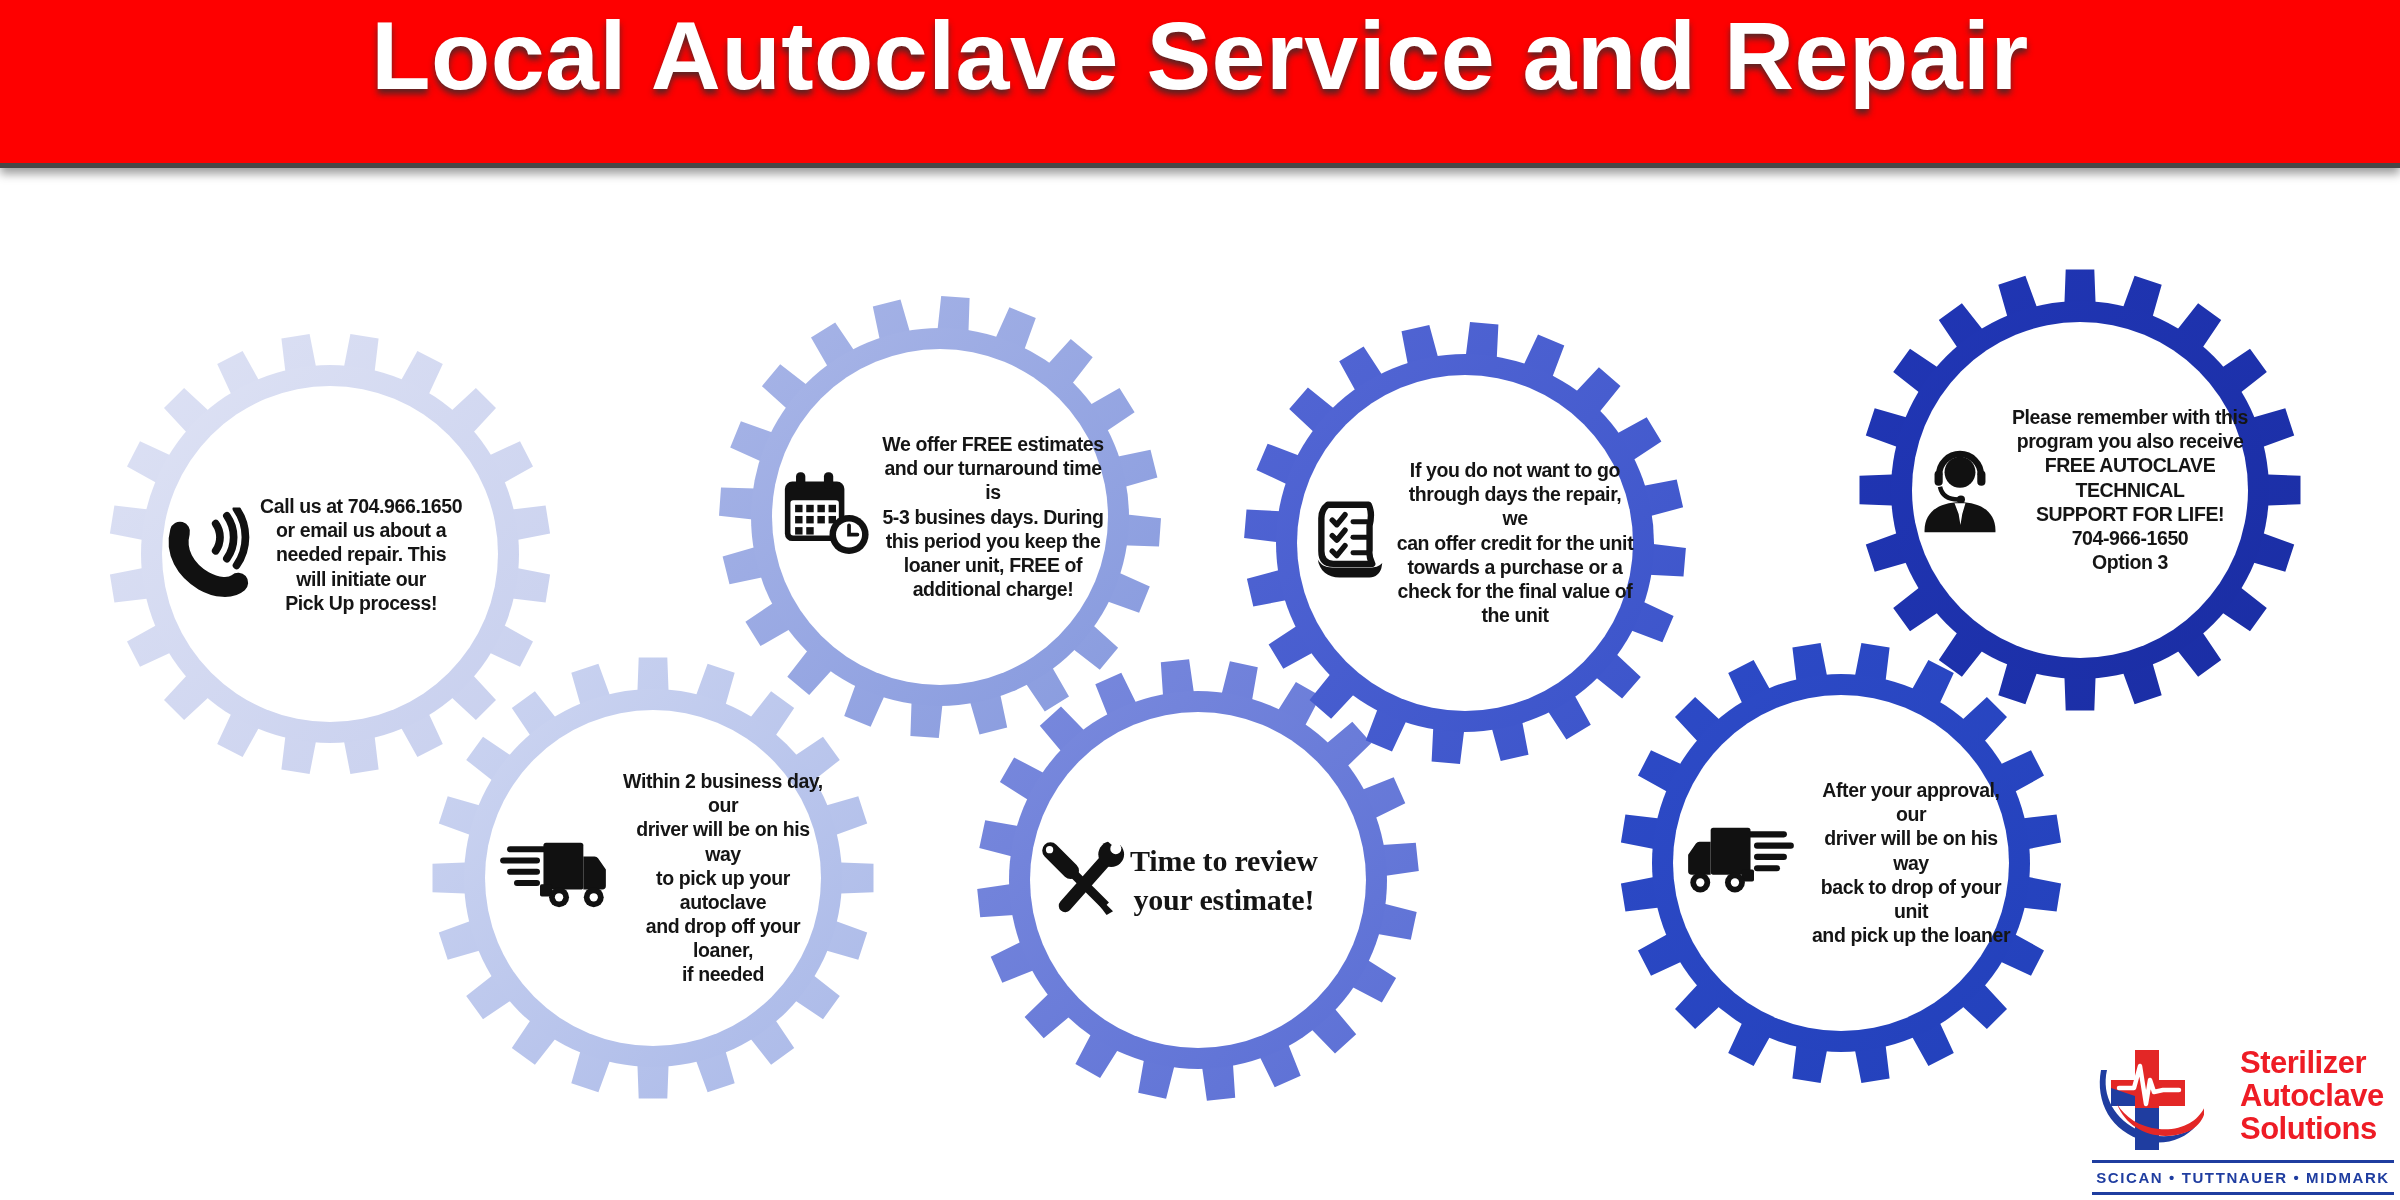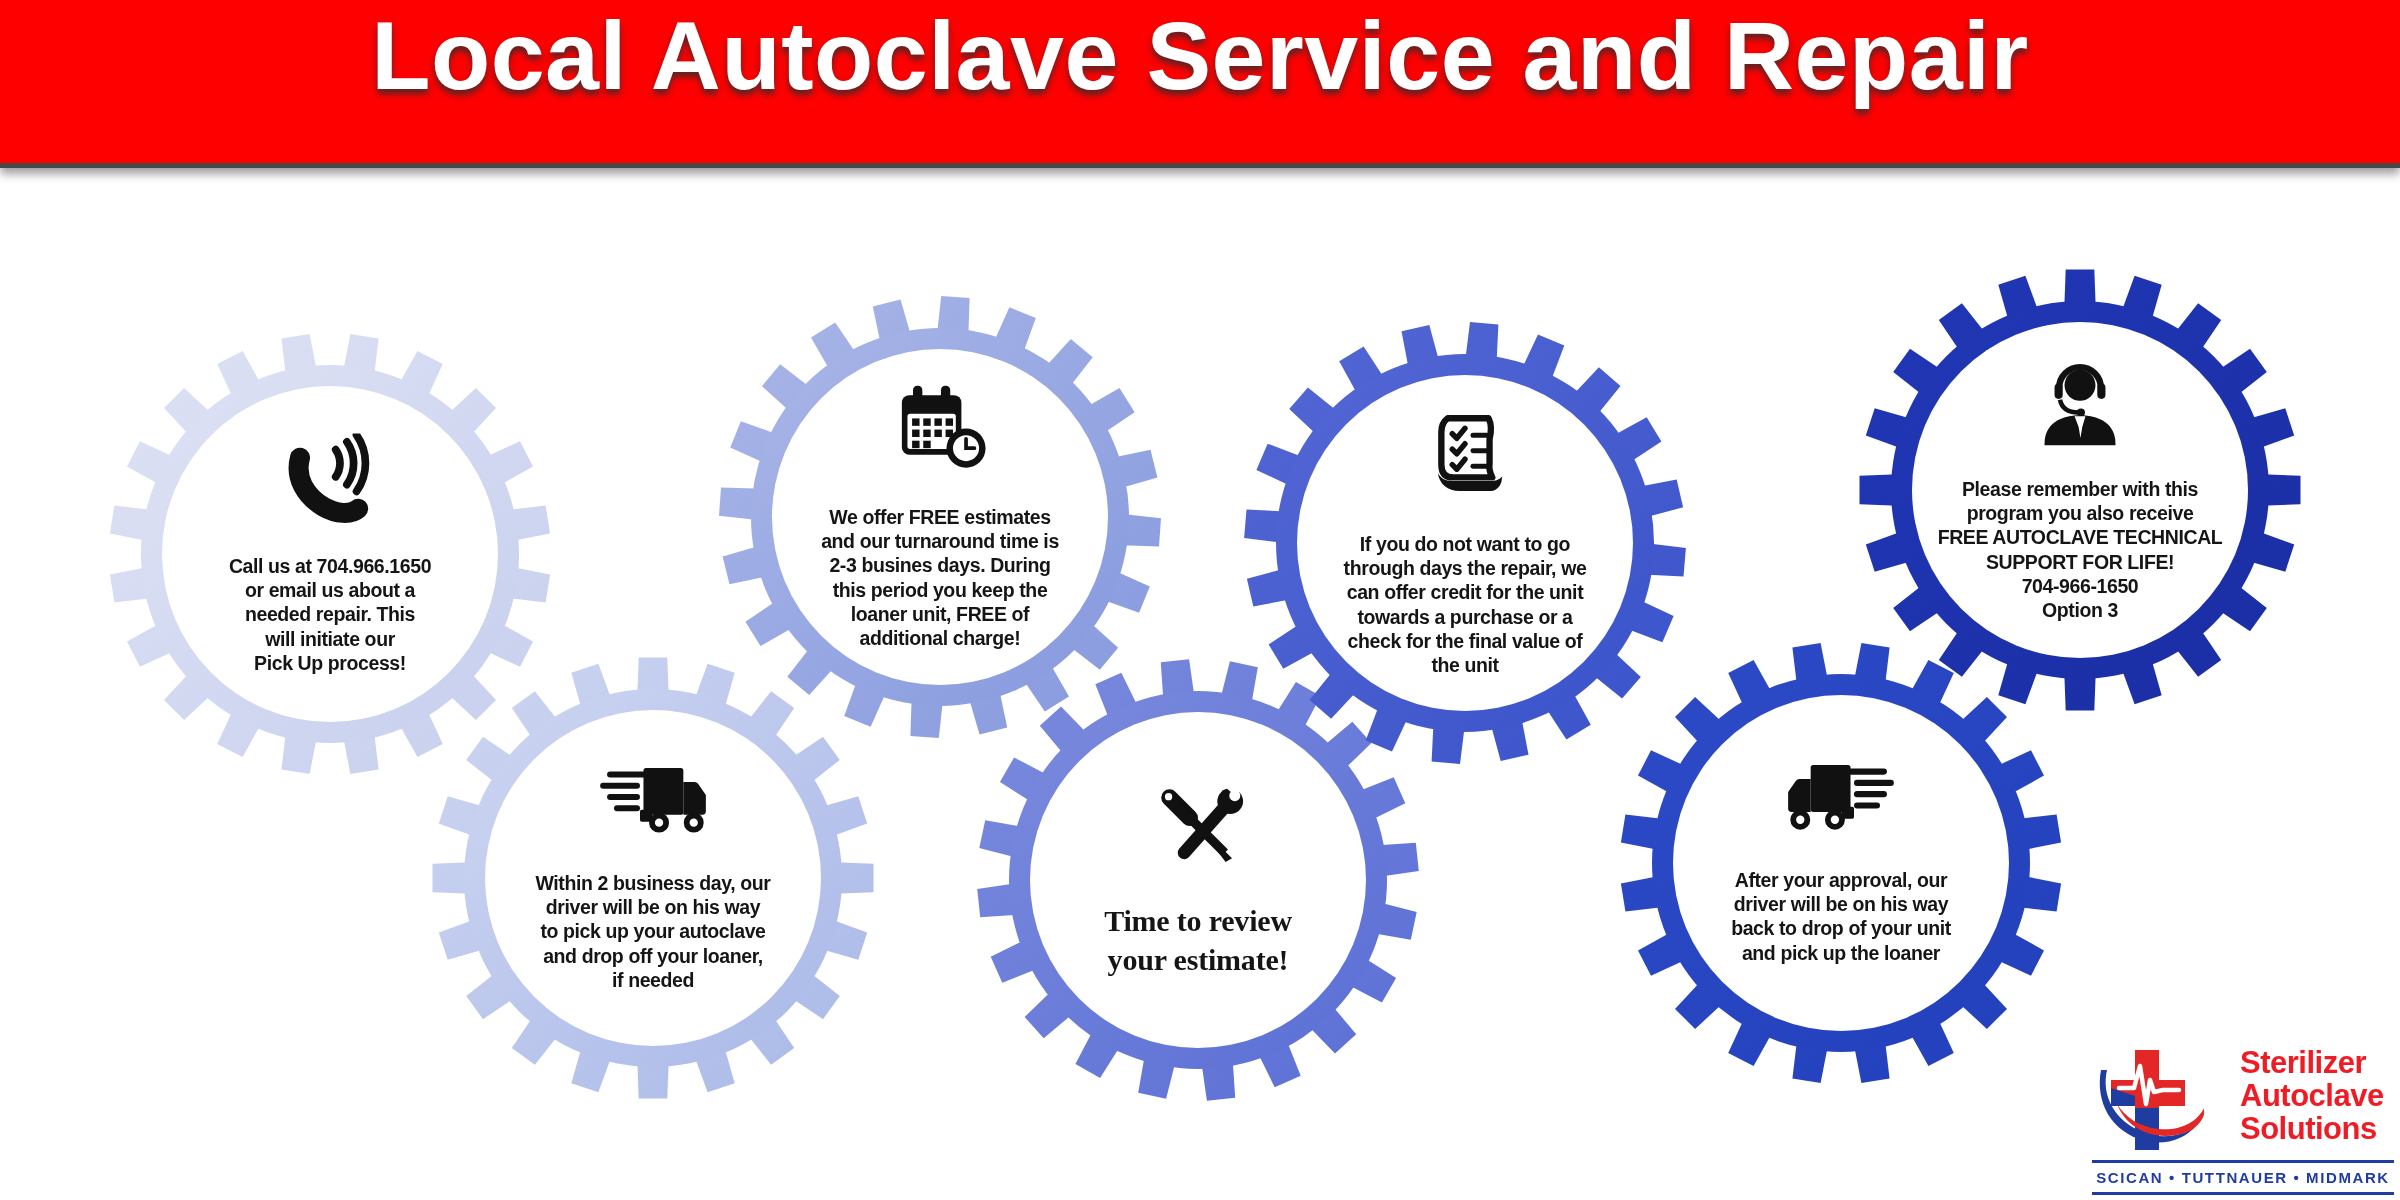--- a/index.html
+++ b/index.html
@@ -11,22 +11,22 @@
           border-bottom:5px solid #474747;
           box-shadow:0 6px 9px rgba(0,0,0,.38);
           display:flex;align-items:flex-start;justify-content:center;}
   .banner h1{margin:0;color:#ffffff;font-size:97px;font-weight:bold;letter-spacing:.5px;
              text-shadow:0 5px 6px rgba(45,45,45,.8);}
   
   #gears{position:absolute;inset:0;}
   .gear{position:absolute;width:450px;height:450px;}
   .gear svg.gearsvg{position:absolute;left:0;top:0;}
   .gear .content{position:absolute;left:50%;top:50%;transform:translate(-50%,-50%);
-                 width:340px;display:flex;flex-direction:column;align-items:center;
-                 gap:28px;text-align:center;}
+                 width:340px;display:flex;flex-direction:row;align-items:center;
+                 gap:0;text-align:center;}
   .icon{display:flex;align-items:center;justify-content:center;}
   .steptext{font-size:19.5px;line-height:1.24;font-weight:bold;color:#151515;
             white-space:pre-line;letter-spacing:-0.4px;}
   .gear.emph .steptext{font-size:30px;line-height:1.3;letter-spacing:-0.2px;font-family:Liberation Serif, serif;}
   
   .logo{position:absolute;left:2092px;top:1044px;width:302px;}
   .logo-row{display:flex;align-items:flex-start;gap:32px;}
   .logo-mark{width:112px;height:112px;flex:0 0 auto;}
   .logo-lines{margin-left:4px;padding-top:2px;}
   .logo-lines div{color:var(--logo-red,#ee1c25);font-size:31px;line-height:33px;
@@ -144,21 +144,21 @@
                 <rect x="25" y="61" width="8" height="8"></rect>
                 <rect x="37" y="61" width="8" height="8"></rect>
               </g>
               <circle cx="83" cy="69" r="21" fill="#111"></circle>
               <circle cx="83" cy="69" r="14" fill="#fff"></circle>
               <path d="M83 59 v10 h9" fill="none" stroke="#111" stroke-width="4" stroke-linecap="round"></path>
             </svg>
           </div>
           <div class="steptext">We offer FREE estimates
 and our turnaround time is
-2-3 busines days. During
+5-3 busines days. During
 this period you keep the
 loaner unit, FREE of
 additional charge!</div>
         </div>
       </div>
       <div class="gear emph" style="left: 973px; top: 655px;">
         <svg class="gearsvg" width="450" height="450" viewBox="0 0 450 450">
           <defs>
             <linearGradient id="gg3" x1="0" y1="0" x2="1" y2="1">
               <stop offset="0" stop-color="#7b8bdd"></stop>

